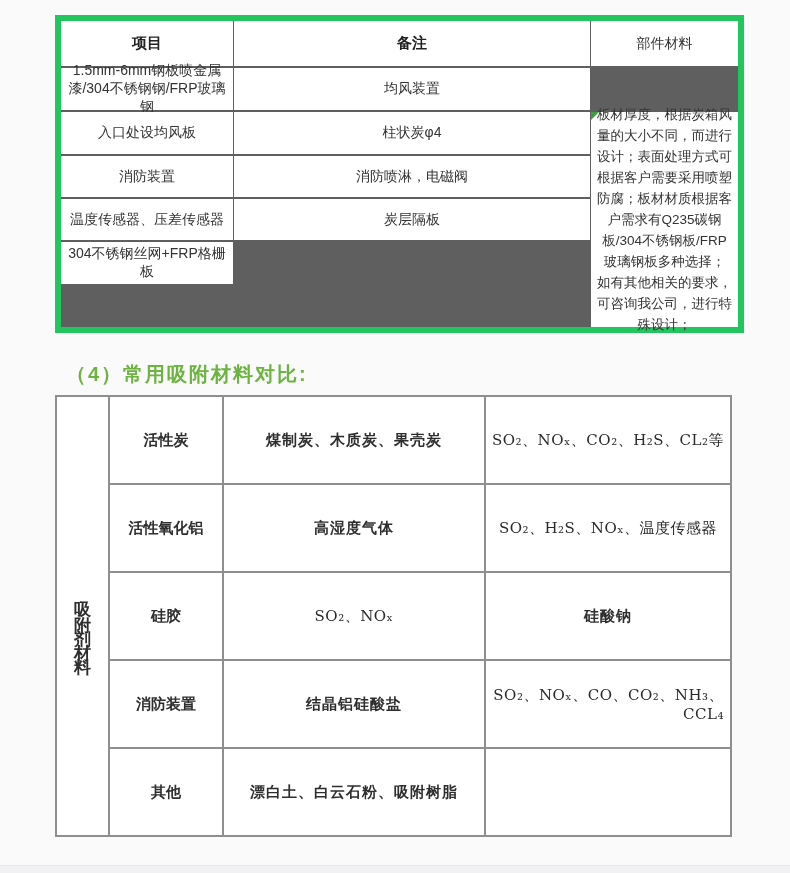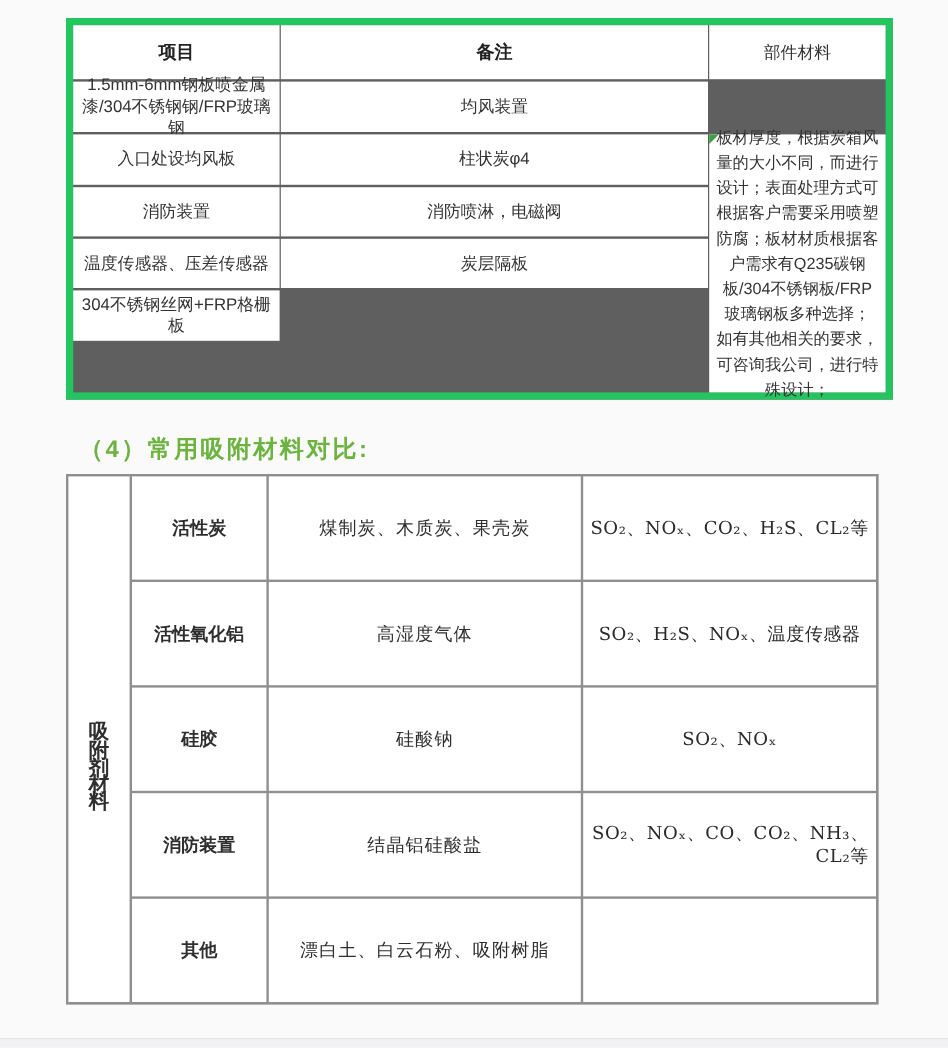--- a/index.html
+++ b/index.html
@@ -70,21 +70,21 @@
   .ads-side{
     grid-column:1;grid-row:1 / span 5;
   }
   .side-label{
     writing-mode:vertical-rl;text-orientation:upright;
     font-weight:700;font-size:17px;color:#2e2e2e;
     letter-spacing:14px;line-height:1;
     padding-top:14px;  
   }
   .ads-name{font-weight:700;font-size:15px;color:#2e2e2e;}
-  .ads-comp{font-weight:400;font-size:15px;color:#2e2e2e;letter-spacing:1px;}
+  .ads-comp{font-weight:700;font-size:15px;color:#2e2e2e;letter-spacing:1px;}
   .ads-gas{
     font-family:"DejaVu Serif","Liberation Serif",serif;
     font-weight:400;font-size:15px;color:#2a2a2a;letter-spacing:.5px;
   }
 
   
   .bottom-strip{
     position:absolute;left:0;right:0;bottom:0;height:7px;
     background:#f1f1f3;border-top:1px solid #e7e7e9;
   }
@@ -130,26 +130,26 @@
 
     <div class="cell ads-name">活性炭</div>
     <div class="cell ads-comp">煤制炭、木质炭、果壳炭</div>
     <div class="cell ads-gas">SO₂、NOₓ、CO₂、H₂S、CL₂等</div>
 
     <div class="cell ads-name">活性氧化铝</div>
     <div class="cell ads-comp">高湿度气体</div>
     <div class="cell ads-gas">SO₂、H₂S、NOₓ、温度传感器</div>
 
     <div class="cell ads-name">硅胶</div>
+    <div class="cell ads-gas">SO₂、NOₓ</div>
     <div class="cell ads-comp">硅酸钠</div>
-    <div class="cell ads-gas">SO₂、NOₓ</div>
 
     <div class="cell ads-name">消防装置</div>
     <div class="cell ads-comp">结晶铝硅酸盐</div>
-    <div class="cell ads-gas">SO₂、NOₓ、CO、CO₂、NH₃、CL₂等</div>
+    <div class="cell ads-gas">SO₂、NOₓ、CO、CO₂、NH₃、CCL₄</div>
 
     <div class="cell ads-name">其他</div>
     <div class="cell ads-comp">漂白土、白云石粉、吸附树脂</div>
     <div class="cell ads-gas"></div>
   </div>
 
   <div class="bottom-strip"></div>
 </div>
 
 </body></html>

